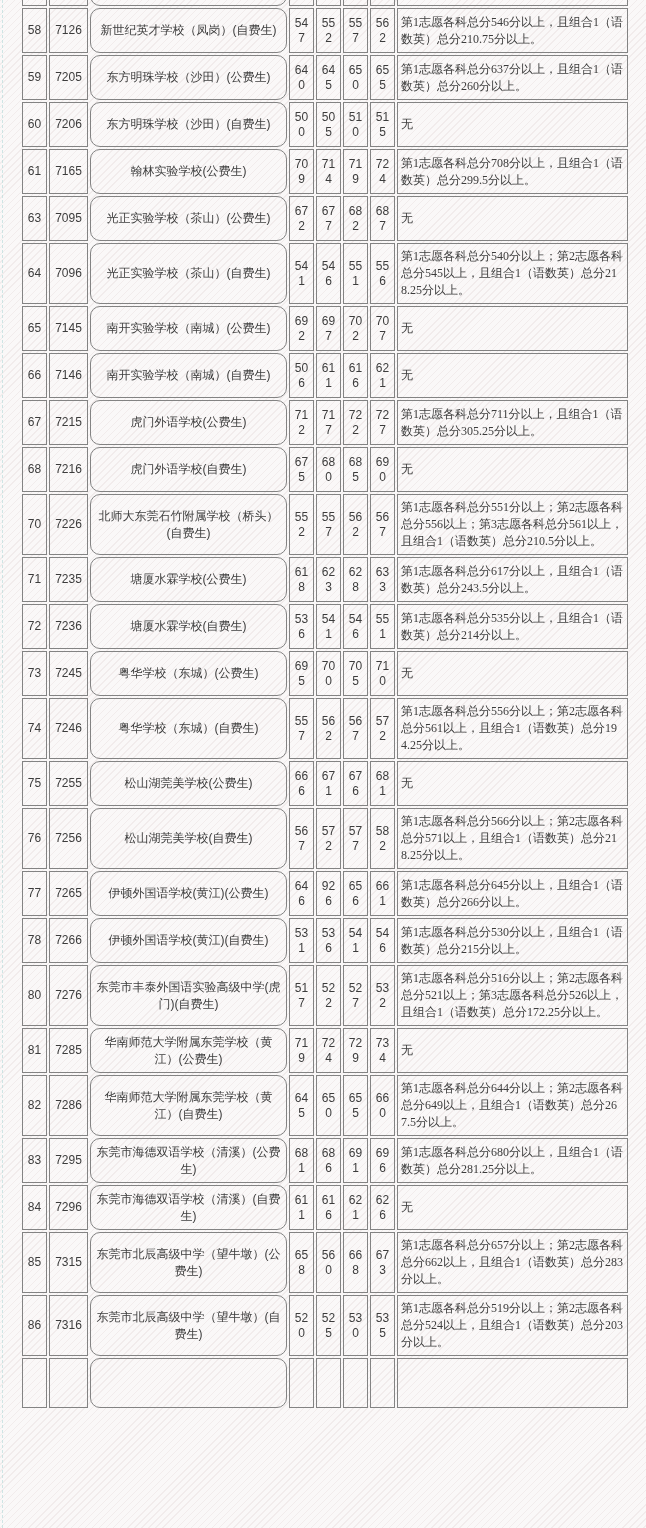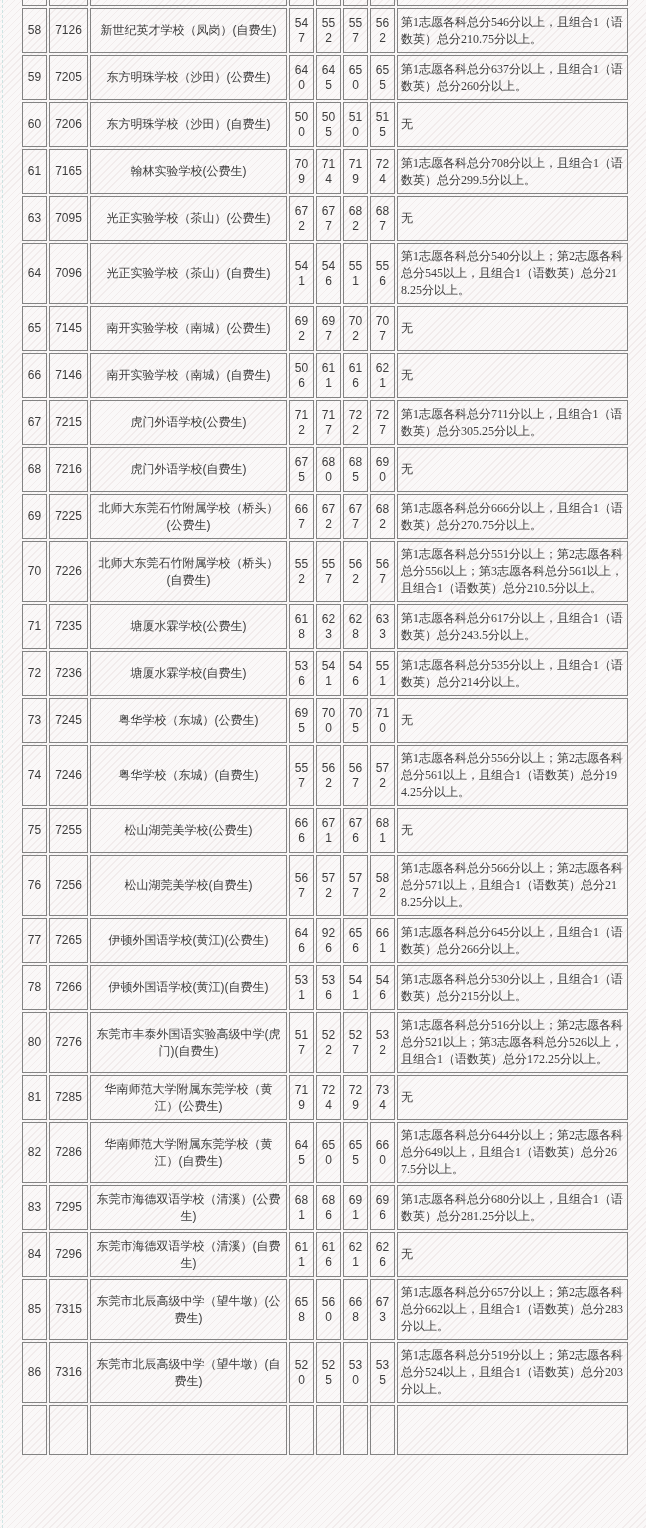--- a/index.html
+++ b/index.html
@@ -54,20 +54,21 @@
   tr.partial td { height: 50px; }
   td.num {
     text-align: center;
     line-height: 15px;
     padding: 2px 1px;
   }
   td.school {
     text-align: center;
     line-height: 17px;
     padding: 2px 4px;
+    border-radius: 10px;
   }
   td.remark {
     text-align: left;
     line-height: 17px;
     padding: 3px 4px 3px 5px;
     font-family: Liberation Serif, serif;
   }
 </style>
 </head>
 <body>
@@ -189,30 +190,20 @@
         <tr>
           <td class="num">68</td>
           <td class="num">7216</td>
           <td class="school">虎门外语学校(自费生)</td>
           <td class="num">675</td>
           <td class="num">680</td>
           <td class="num">685</td>
           <td class="num">690</td>
           <td class="remark">无</td>
         </tr>
-        <tr>
-          <td class="num">69</td>
-          <td class="num">7225</td>
-          <td class="school">北师大东莞石竹附属学校（桥头）(公费生)</td>
-          <td class="num">667</td>
-          <td class="num">672</td>
-          <td class="num">677</td>
-          <td class="num">682</td>
-          <td class="remark">第1志愿各科总分666分以上，且组合1（语数英）总分270.75分以上。</td>
-        </tr>
         <tr class="tall">
           <td class="num">70</td>
           <td class="num">7226</td>
           <td class="school">北师大东莞石竹附属学校（桥头）(自费生)</td>
           <td class="num">552</td>
           <td class="num">557</td>
           <td class="num">562</td>
           <td class="num">567</td>
           <td class="remark">第1志愿各科总分551分以上；第2志愿各科总分556以上；第3志愿各科总分561以上，且组合1（语数英）总分210.5分以上。</td>
         </tr>

